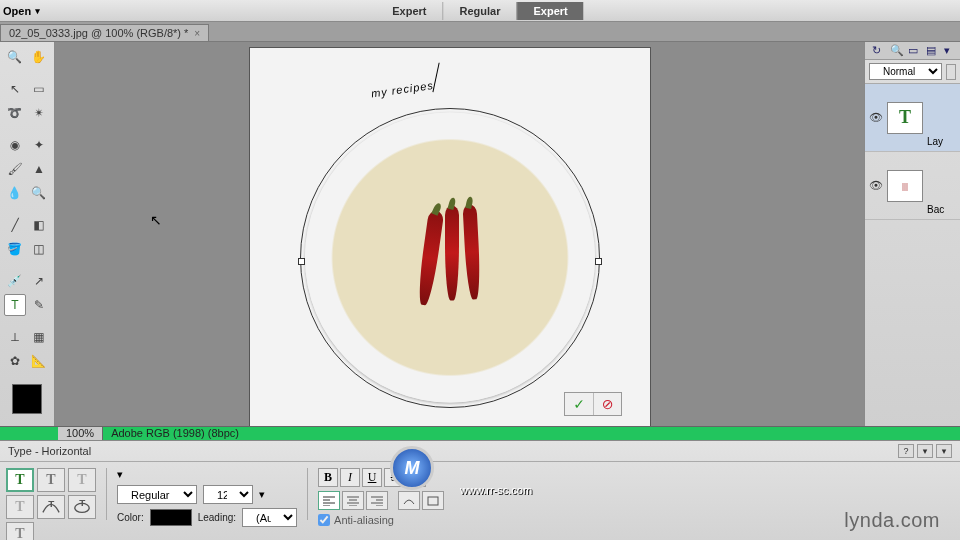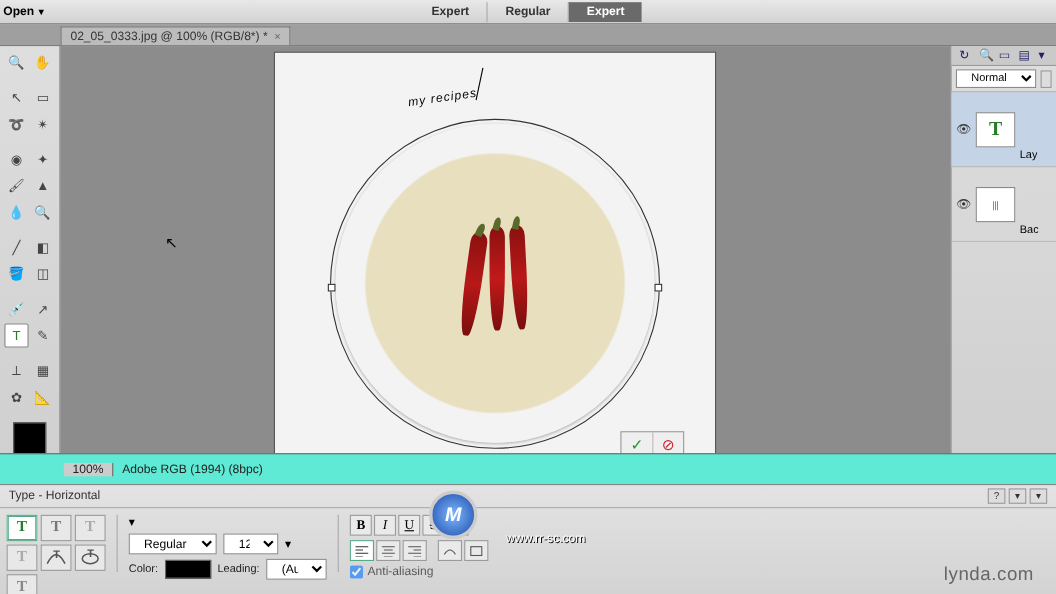--- a/index.html
+++ b/index.html
@@ -9,21 +9,21 @@
 .topbar { height:22px; background:linear-gradient(#e8e8e8,#d2d2d2); border-bottom:1px solid #8a8a8a; display:flex; align-items:center; }
 .open-menu { padding:0 3px; font-weight:bold; display:flex; align-items:center; gap:4px; }
 .open-menu::after { content:"▾"; font-size:9px; }
 .modes { position:absolute; left:50%; transform:translateX(-50%); display:flex; }
 .mode { padding:3px 16px; color:#333; font-weight:bold; cursor:pointer; }
 .mode.active { background:#6a6a6a; color:#fff; }
 .mode + .mode { border-left:1px solid #aaa; }
 .tl-spacer { flex:1; }
 
 
-.doctabs { height:20px; background:#9f9f9f; display:flex; align-items:flex-end; padding-left:55px; border-bottom:1px solid #7a7a7a; }
+.doctabs { height:20px; background:#9f9f9f; display:flex; align-items:flex-end; border-bottom:1px solid #7a7a7a; }
 .doctab { background:#bcbcbc; border:1px solid #7a7a7a; border-bottom:none; padding:2px 8px; font-size:10px; color:#333; display:flex; align-items:center; gap:6px; }
 .doctab .x { font-size:10px; color:#666; }
 
 
 .main { position:absolute; top:42px; left:0; right:0; bottom:105px; display:flex; }
 .toolcol { width:55px; background:linear-gradient(#dedede,#cfcfcf); border-right:1px solid #8a8a8a; display:flex; flex-direction:column; align-items:center; padding-top:4px; gap:2px; }
 .toolrow { display:flex; gap:2px; }
 .toolbtn { width:22px; height:22px; border:1px solid transparent; display:flex; align-items:center; justify-content:center; color:#444; font-size:12px; border-radius:2px; }
 .toolbtn.sel { background:#fff; border:1px solid #888; }
 .swatch { width:30px; height:30px; background:#000; border:1px solid #666; margin-top:10px; position:relative; }
@@ -56,21 +56,21 @@
 .blend { padding:3px 4px; display:flex; align-items:center; gap:4px; border-bottom:1px solid #aaa; }
 .blend select { flex:1; font-size:10px; height:17px; }
 .blend::after { content:""; width:18px; height:14px; background:#ddd; border:1px solid #999; }
 .layer { display:flex; align-items:center; padding:4px; gap:4px; border-bottom:1px solid #bbb; }
 .layer.sel { background:#c5d3e6; }
 .eye { width:14px; color:#333; }
 .thumb { width:36px; height:32px; background:#fff; border:1px solid #888; display:flex; align-items:center; justify-content:center; font-size:18px; font-family:serif; font-weight:bold; }
 .layer .lbl { font-size:10px; overflow:hidden; text-overflow:ellipsis;margin-top:48px; }
 
 
-.status { position:absolute; left:0; right:0; bottom:100px; height:28px; background:#5eead4; display:flex; align-items:center; font-size:10px; color:#222; padding-left:58px; border-top:1px solid #666; }
+.status { position:absolute; left:0; right:0; bottom:100px; height:14px; background:#22c55e; display:flex; font-size:10px; color:#222; padding-left:58px; border-top:1px solid #666; }
 .status .zoom { background:#ccc; padding:0 8px; border-right:1px solid #666; }
 .status .prof { padding:0 8px; }
 
 
 .options { position:absolute; left:0; right:0; bottom:0; height:100px; background:linear-gradient(#e3e3e3,#d3d3d3); border-top:1px solid #888; }
 .opt-title { padding:3px 8px; font-size:10px; color:#333; border-bottom:1px solid #aaa; display:flex; align-items:center; }
 .opt-title .sp { flex:1; }
 .opt-title .mini { width:16px; height:14px; background:#ddd; border:1px solid #999; margin-left:3px; font-size:9px; display:flex; align-items:center; justify-content:center; }
 .opt-rows { display:flex; padding:6px; gap:10px; align-items:flex-start; }
 .txtgrid { display:grid; grid-template-columns:repeat(3,28px); grid-auto-rows:24px; gap:3px; }
@@ -93,21 +93,21 @@
 .ab { width:22px; height:19px; border:1px solid #9a9a9a; background:#eaeaea; display:flex; align-items:center; justify-content:center; }
 .ab.on { background:#fff; border-color:#5a8; }
 .ab svg { width:12px; height:10px; }
 .aa { display:flex; align-items:center; gap:4px; opacity:.6; }
 .aa input { width:12px; height:12px; }
 
 .watermark { position:absolute; left:390px; bottom:50px; display:flex; align-items:center; gap:6px; pointer-events:none; }
 .wm-badge { width:44px; height:44px; border-radius:50%; background:radial-gradient(circle,#7fb8ff,#1a4aa8); border:3px solid #ccc; display:flex; align-items:center; justify-content:center; color:#fff; font-weight:bold; font-size:18px; font-style:italic; }
 .wm-text { color:#000; font-size:28px; font-weight:bold; text-shadow:1px 1px #fff; }
 .wm-url { position:absolute; left:460px; bottom:44px; color:#fff; font-size:11px; text-shadow:1px 1px #000; }
-.lynda { position:absolute; right:20px; bottom:8px; color:#666; font-size:17px; letter-spacing:.5px; }
+.lynda { position:absolute; right:20px; bottom:8px; color:#666; font-size:20px; letter-spacing:.5px; }
 </style>
 </head>
 <body>
 
 <div class="topbar">
   <div class="open-menu">
       <span>Open</span>
     </div>
   <div class="modes">
     <div class="mode">Expert</div>
@@ -218,21 +218,21 @@
     <div class="layer">
       <span class="eye">👁</span>
       <div class="thumb" style="font-size:9px;color:#a33">|||</div>
       <span class="lbl">Bac</span>
     </div>
   </div>
 </div>
 
 <div class="status">
   <span class="zoom">100%</span>
-  <span class="prof">Adobe RGB (1994) (8bpc)</span>
+  <span class="prof">Adobe RGB (1998) (8bpc)</span>
 </div>
 
 <div class="options">
   <div class="opt-title">
     <span>Type - Horizontal</span>
     <span class="sp"></span>
     <span class="mini">?</span>
     <span class="mini">▾</span>
     <span class="mini">▾</span>
   </div>

